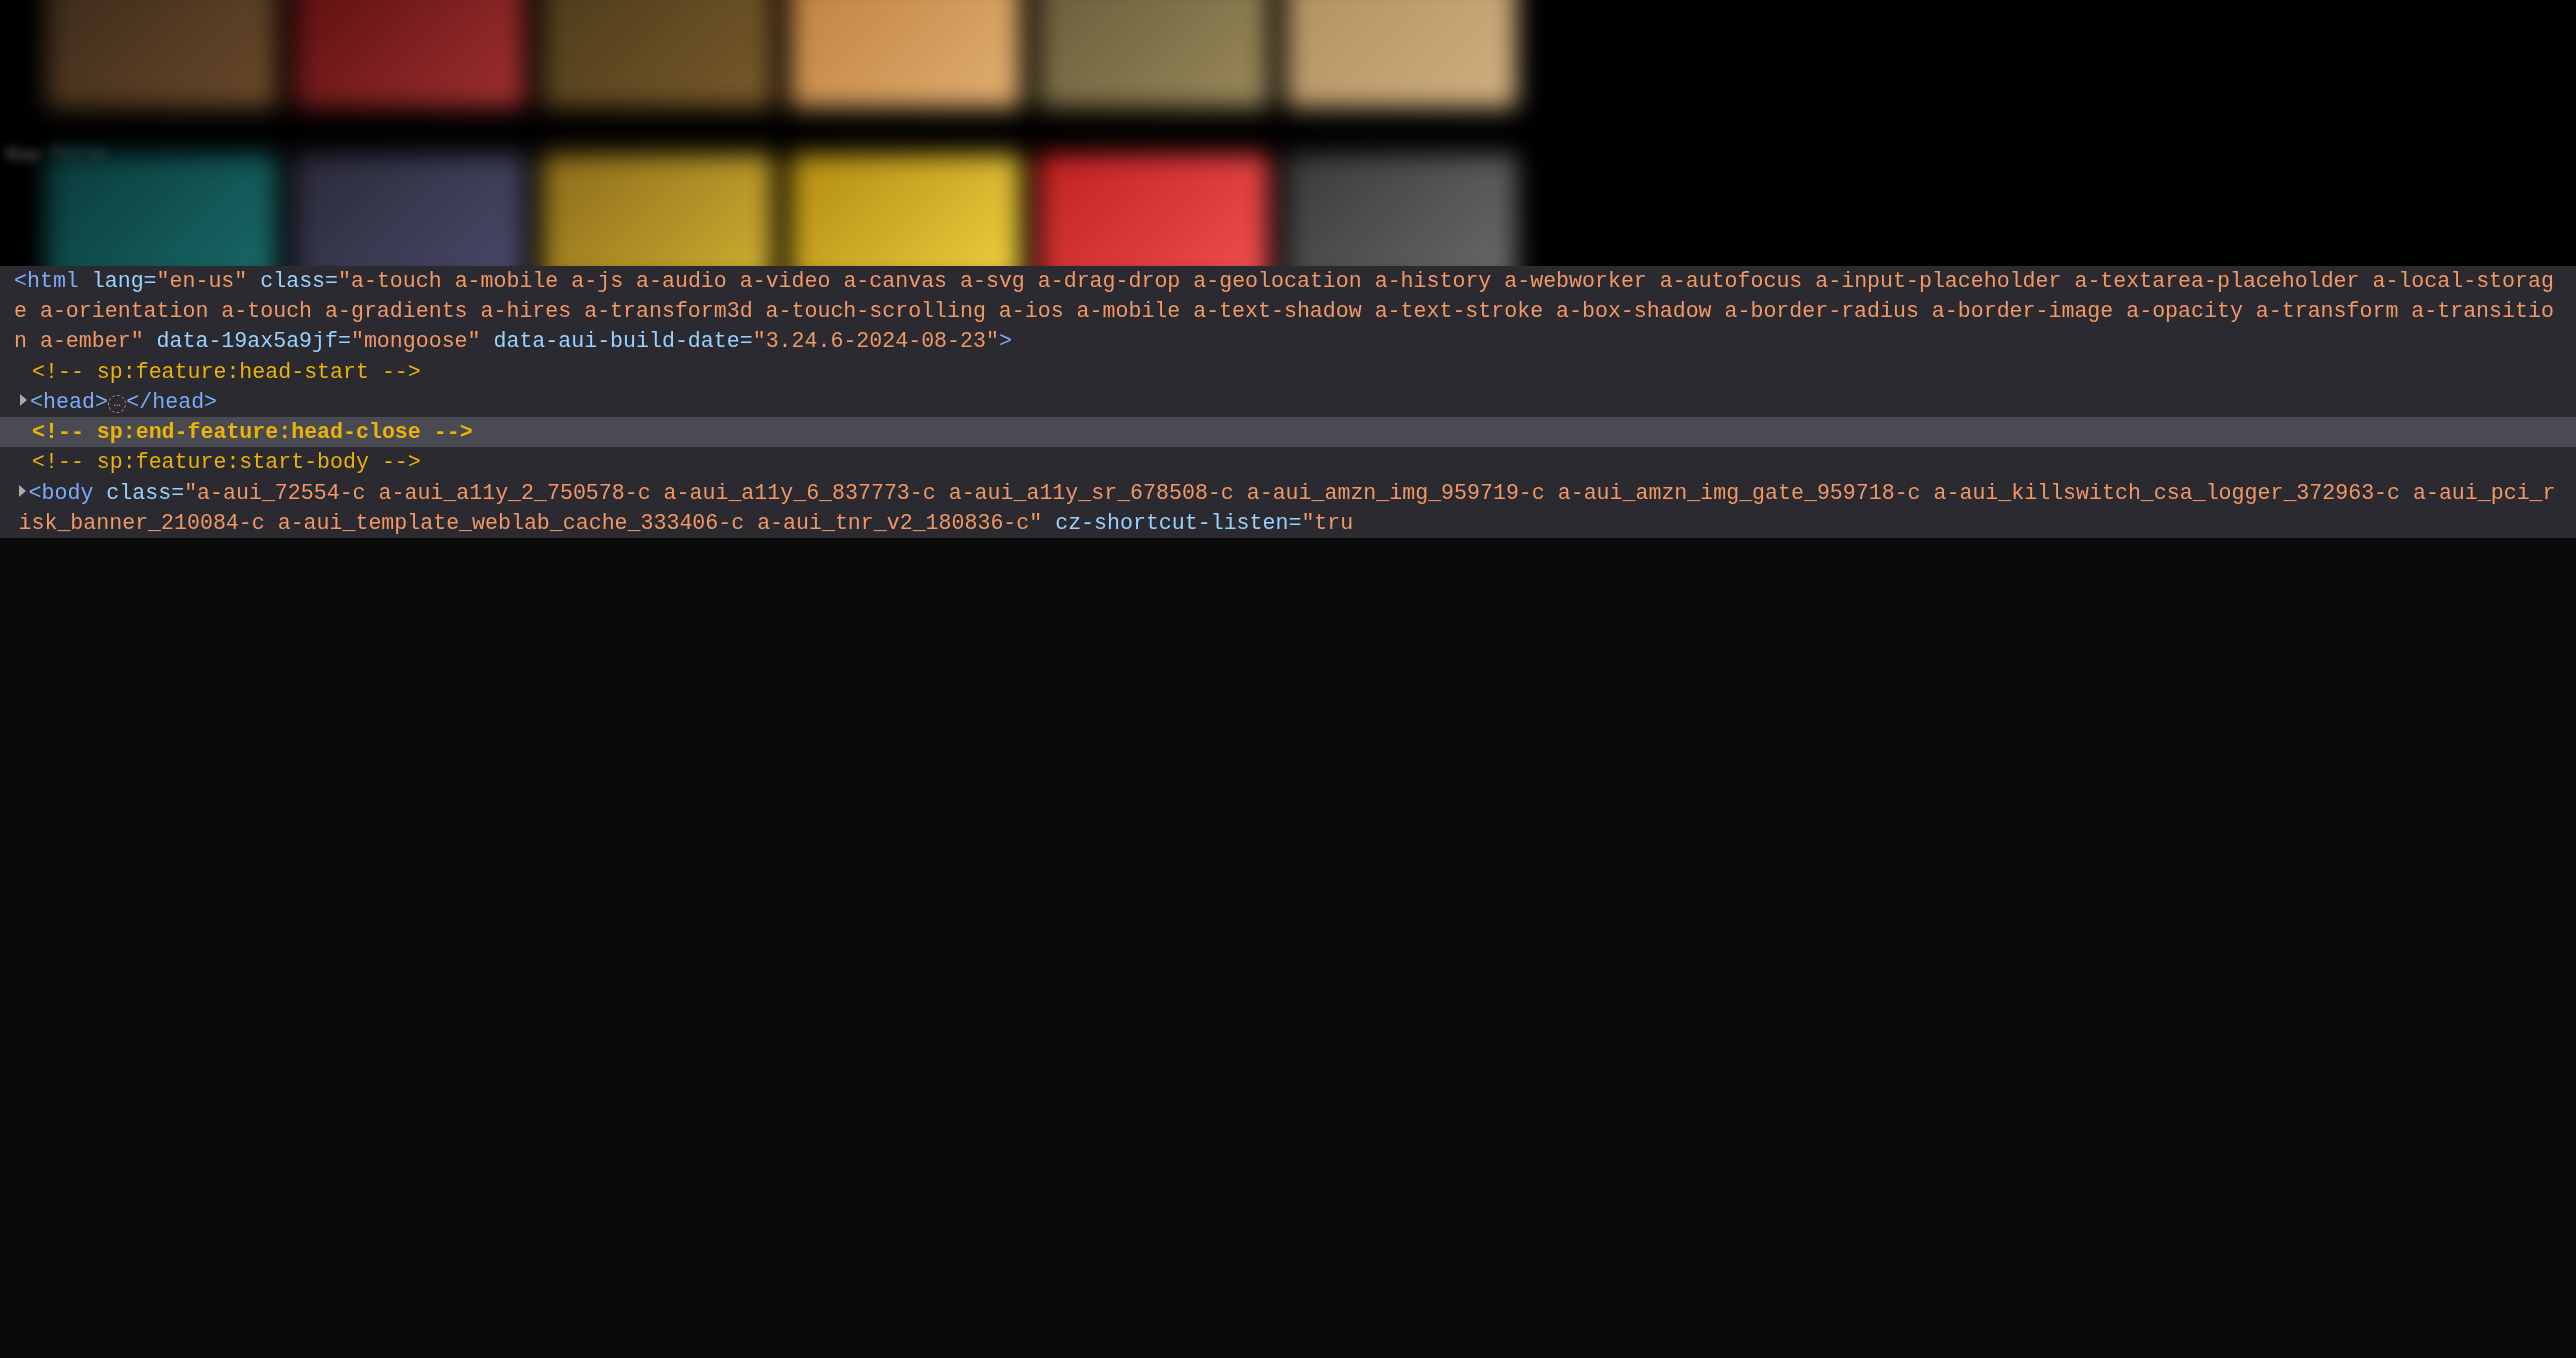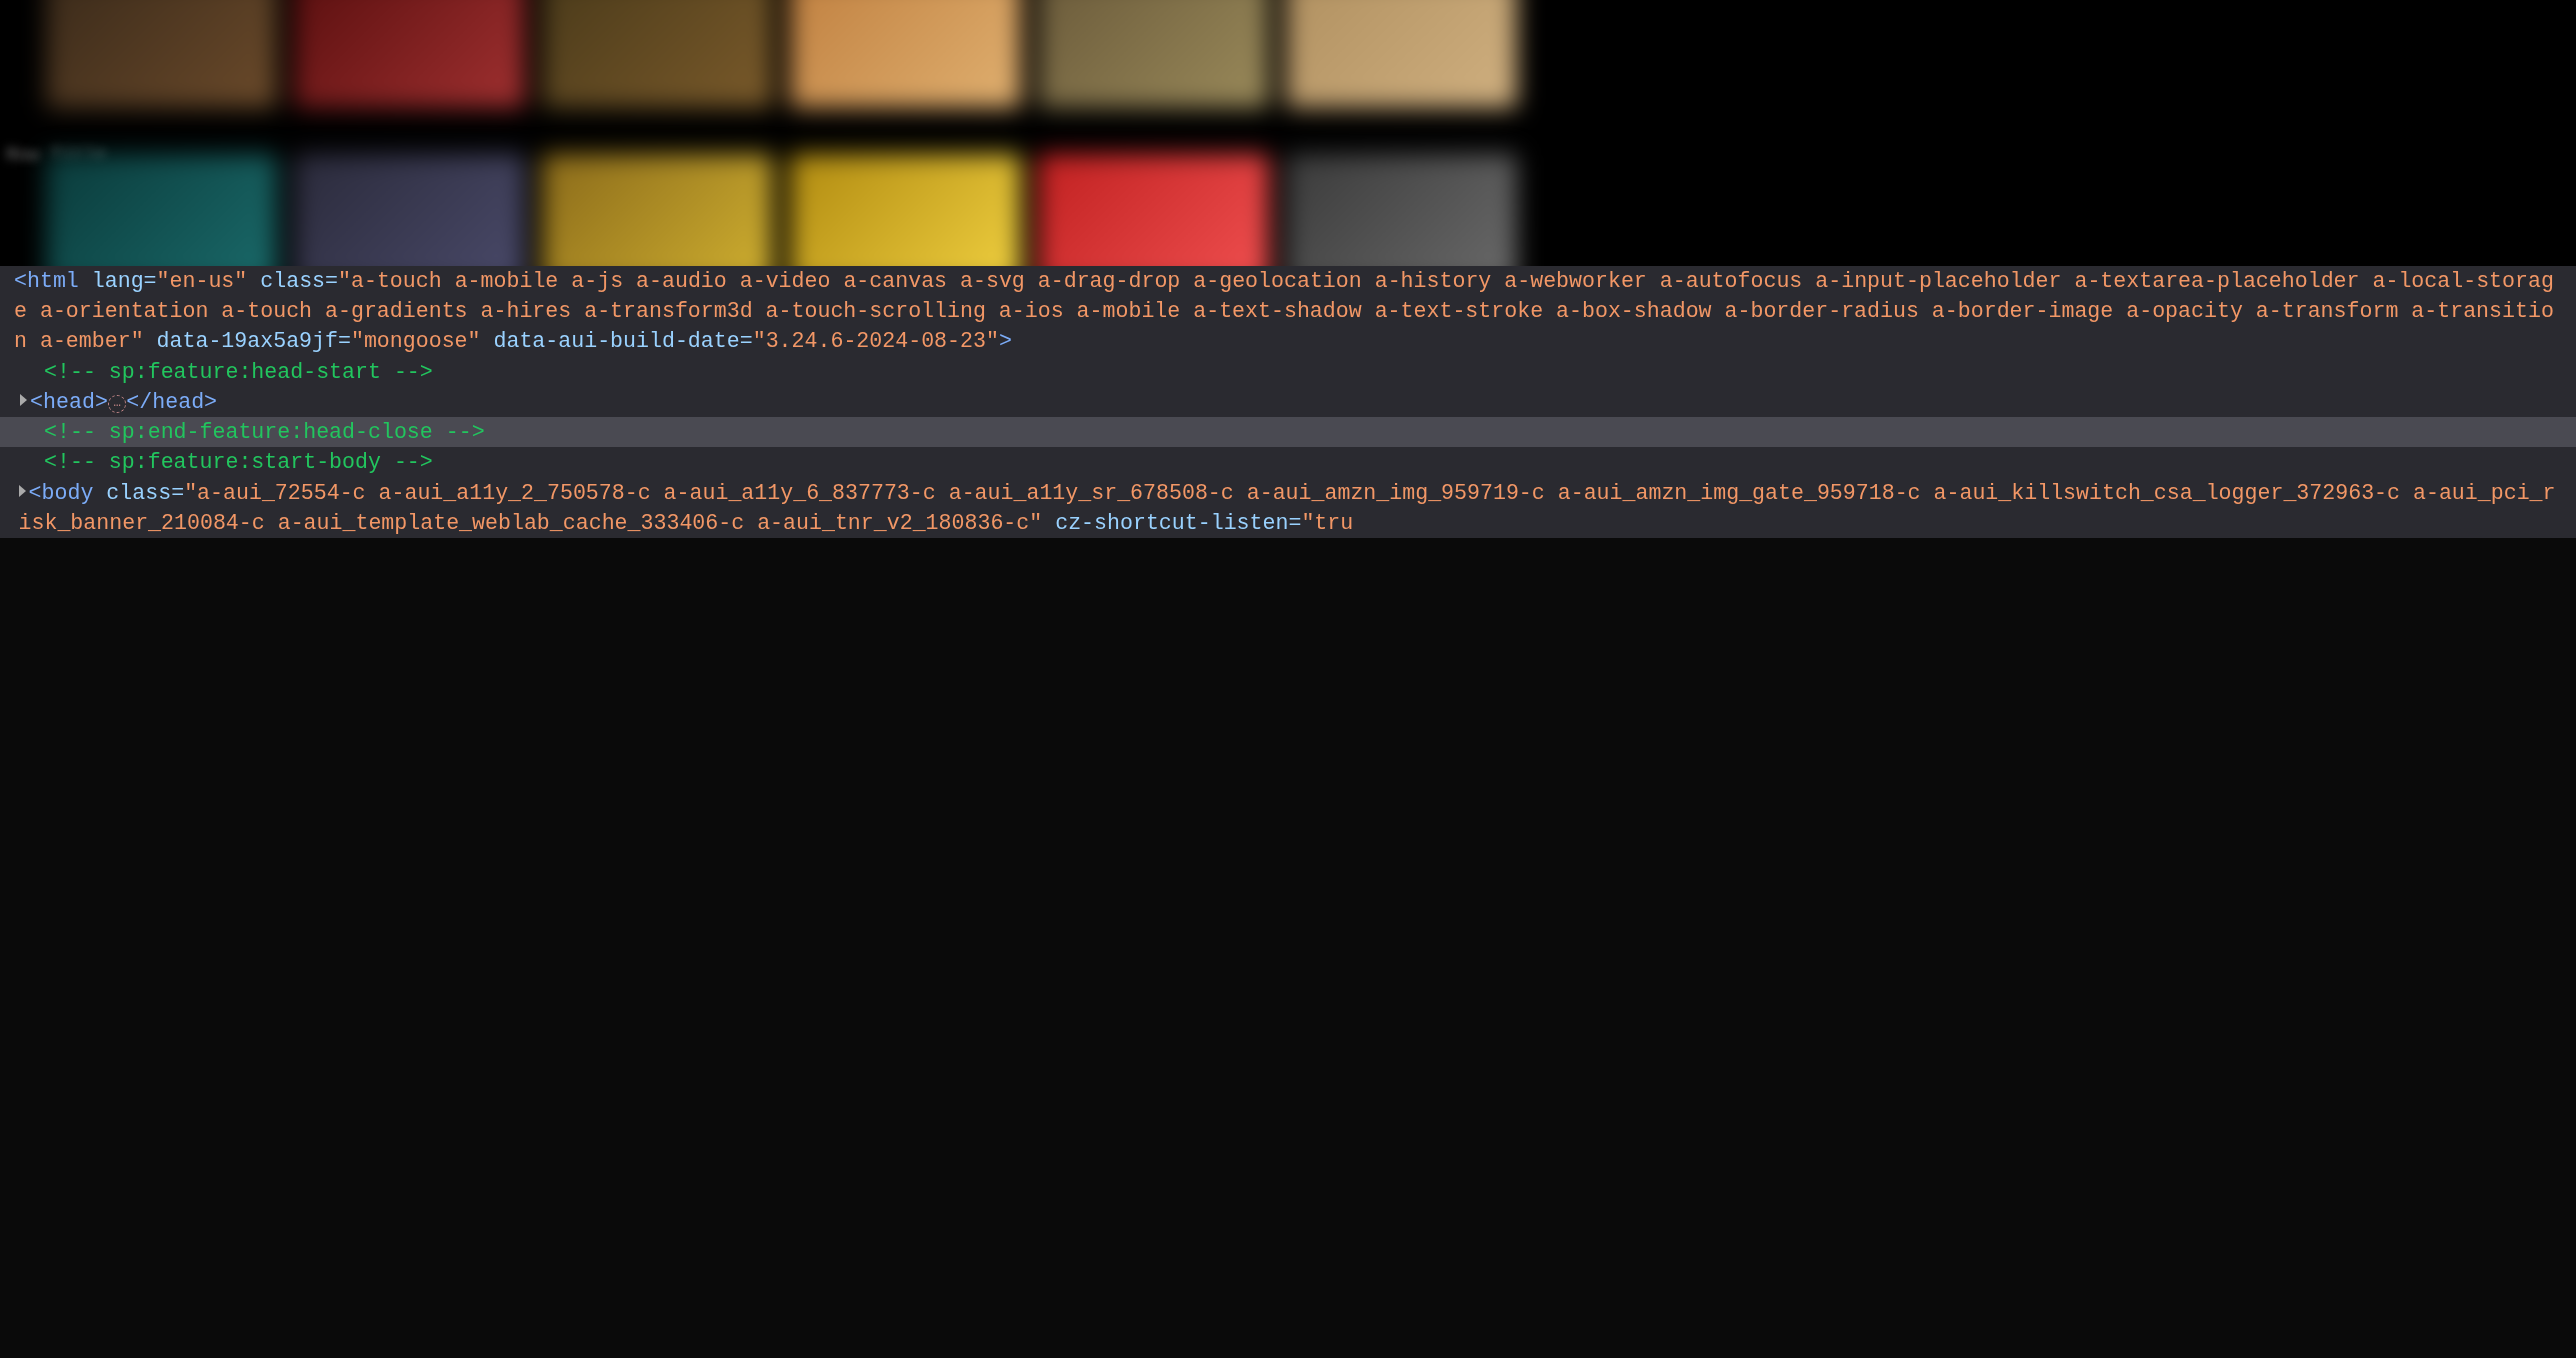--- a/index.html
+++ b/index.html
@@ -47,36 +47,37 @@
     background: #2a2a30;
     padding: 0;
   }
   .line {
     padding: 0 14px;
     white-space: pre-wrap;
     word-break: break-all;
   }
   .line.highlight {
     background: #4a4a52;
+    font-weight: bold;
   }
   .indent1 { padding-left: 32px; }
   .arrow {
     display: inline-block;
     width: 0; height: 0;
     border-top: 6.2px solid transparent;
     border-bottom: 6.2px solid transparent;
     border-left: 7.7px solid #aaa;
     margin-right: 3.1px;
     position: relative;
     top: -1.5px;
   }
   .tag   { color: #7cacf8; }
   .attn  { color: #9ad2ff; }
   .str   { color: #f29766; }
-  .cmt   { color: #22c55e; margin-left: 12px; }
+  .cmt   { color: #eab308; }
   .ellipsis {
     display: inline-block;
     border: 0.8px dashed #c98a8a;
     color: #c98a8a;
     border-radius: 50%;
     width: 18.5px; height: 18.5px;
     font-size: 12.3px;
     text-align: center;
     line-height: 15.4px;
     position: relative;

